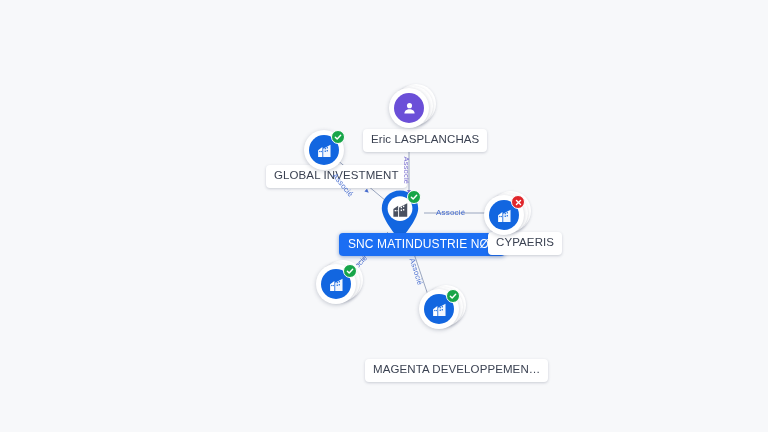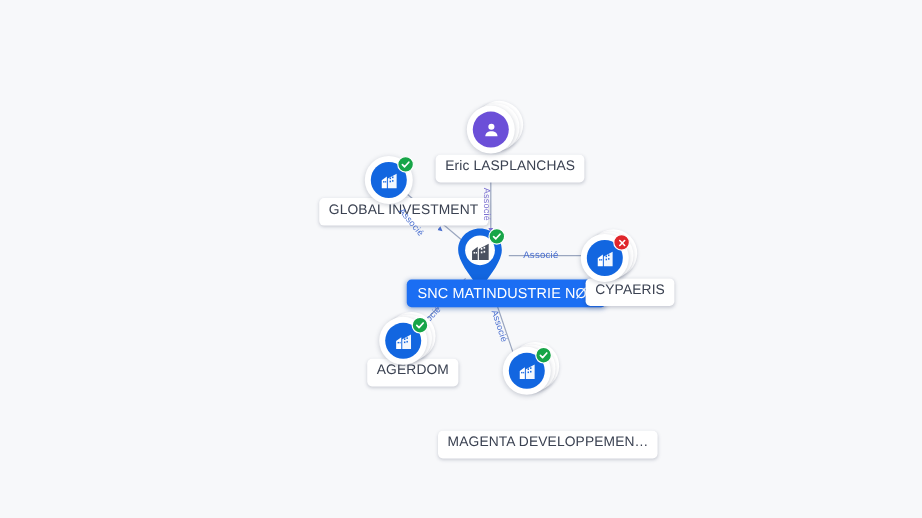--- a/index.html
+++ b/index.html
@@ -288,21 +288,20 @@
             <rect x="15.1" y="11.4" width="1.7" height="1.9" fill="#1266e0"></rect>
           </svg>
         </div>
         <div class="badge ok">
           <svg width="8" height="8" viewBox="0 0 24 24" fill="none" stroke="#ffffff" stroke-width="4.2" stroke-linecap="round" stroke-linejoin="round">
             <path d="M4 12.5 L9.5 18 L20 6.5"></path>
           </svg>
         </div>
       </div>
     </div>
-    <div class="label" style="left:290px; top:299px;">AGERDOM</div>
 
     <div class="node" style="left:403px; top:289px;">
       <div class="stack s1"></div>
       <div class="stack s2"></div>
       <div class="disc">
         <div class="disc-inner">
           <svg width="17" height="17" viewBox="0 0 24 24" fill="#ffffff">
             <path d="M3 21V11.5L9 7.2V21z"></path>
             <path d="M10.2 21V9.4L20.5 4v17z" opacity="0.95"></path>
             <rect x="4.6" y="12.6" width="1.7" height="1.7" fill="#1266e0"></rect>

